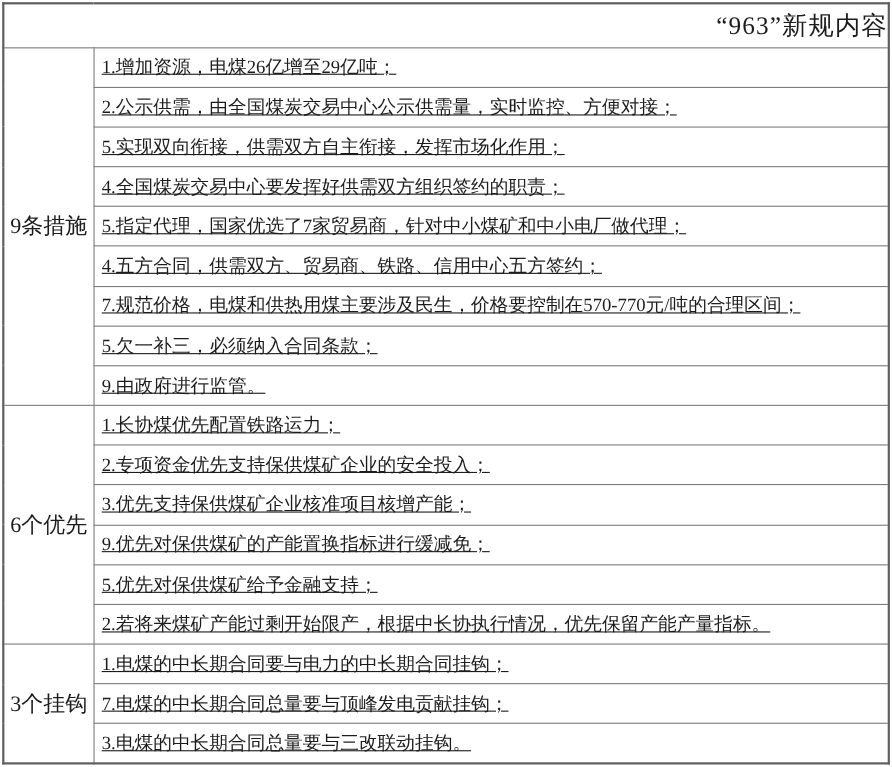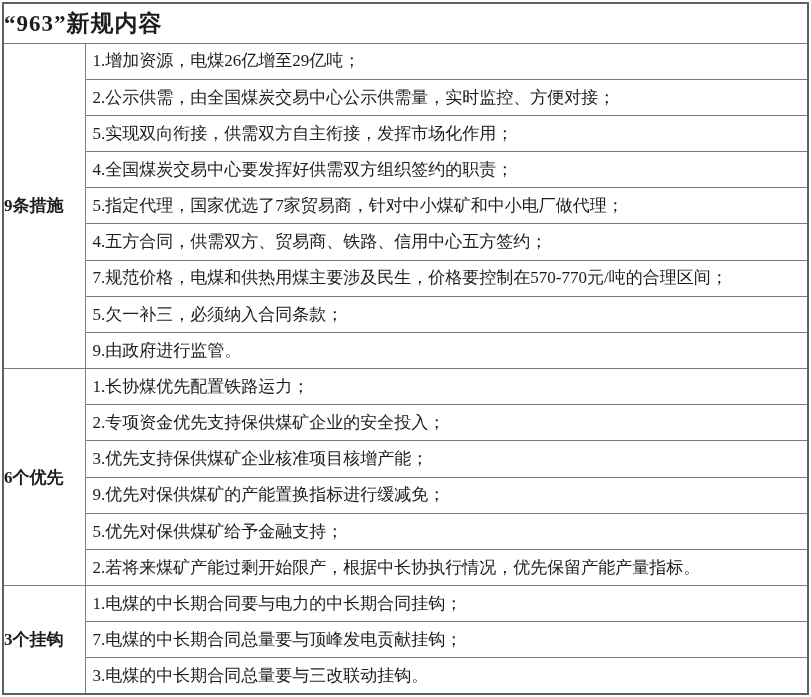--- a/index.html
+++ b/index.html
@@ -24,41 +24,41 @@
     table-layout: fixed;
     border: 2px solid #5f5f5f;
   }
   table.rules td {
     border: 1px solid #7c7c7c;
     box-sizing: border-box;
     background: #ffffff;
   }
   td.title-cell {
     height: 40px;
-    text-align: left;
+    text-align: right;
     vertical-align: middle;
     font-size: 23px;
-    font-weight: bold;
+    font-weight: normal;
     letter-spacing: 1px;
     padding: 0;
   }
   col.label-col { width: 82px; }
   td.label-cell {
-    text-align: left;
+    text-align: center;
     vertical-align: middle;
-    font-size: 17px;
+    font-size: 20px;
     padding: 0;
-    font-weight: bold;
   }
   td.item-cell {
     font-size: 17px;
     vertical-align: middle;
     padding: 2px 6px 2px 7px;
     height: 36px;
     line-height: 1.15;
+    text-decoration: underline;
   }
 </style>
 </head>
 <body>
 
 <div class="sheet">
   <table class="rules">
     <colgroup>
       <col class="label-col">
       <col>

